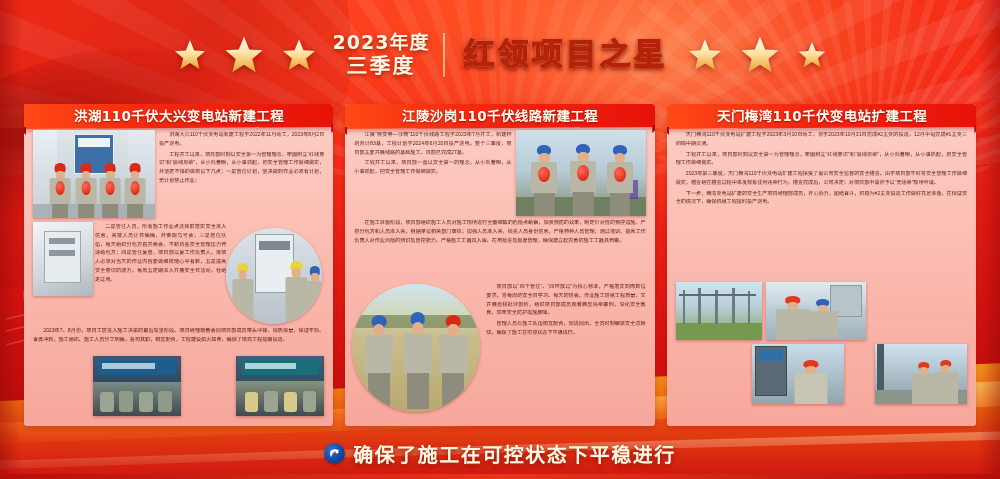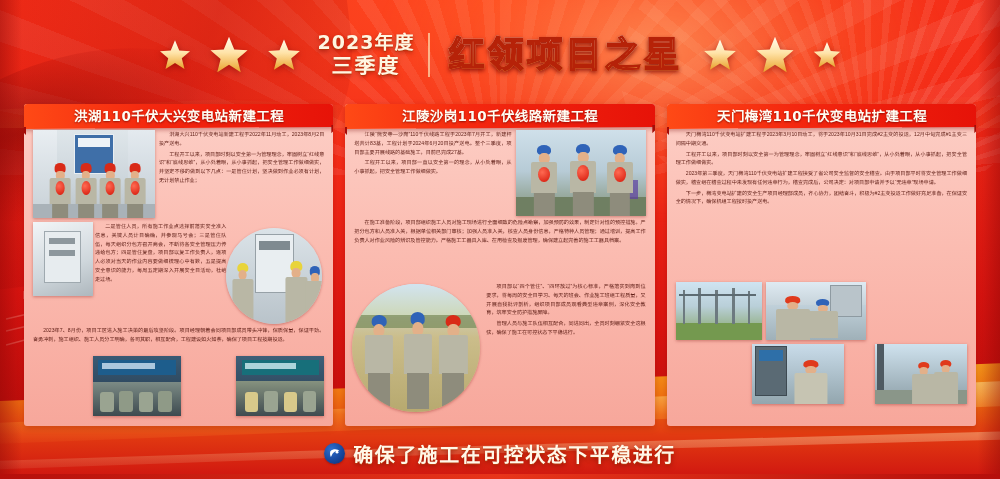--- a/index.html
+++ b/index.html
@@ -107,21 +107,21 @@
     font-weight:bold;font-size:19px;letter-spacing:1px;
     color:#fff6e2;
     text-shadow:0 1px 0 #b8360b, 0 2px 4px rgba(120,10,0,.6);
     line-height:1.05;
     white-space:nowrap;
   }
   .year-line.two{font-size:21px;letter-spacing:2px;}
   .main-title{
     font-family:Liberation Sans, sans-serif;
     font-weight:bold;
-    font-size:36px;
+    font-size:31px;
     letter-spacing:3px;
     line-height:1;
     white-space:nowrap;
     background:linear-gradient(180deg,#fffdf2 0%,#ffeec2 38%,#ffd274 60%,#f6a62c 100%);
     -webkit-background-clip:text;background-clip:text;
     color:transparent;
     -webkit-text-stroke:1.5px #b62208;
     filter:drop-shadow(0 2px 2px rgba(120,6,0,.75));
     padding:2px 4px;
     text-align:center;

